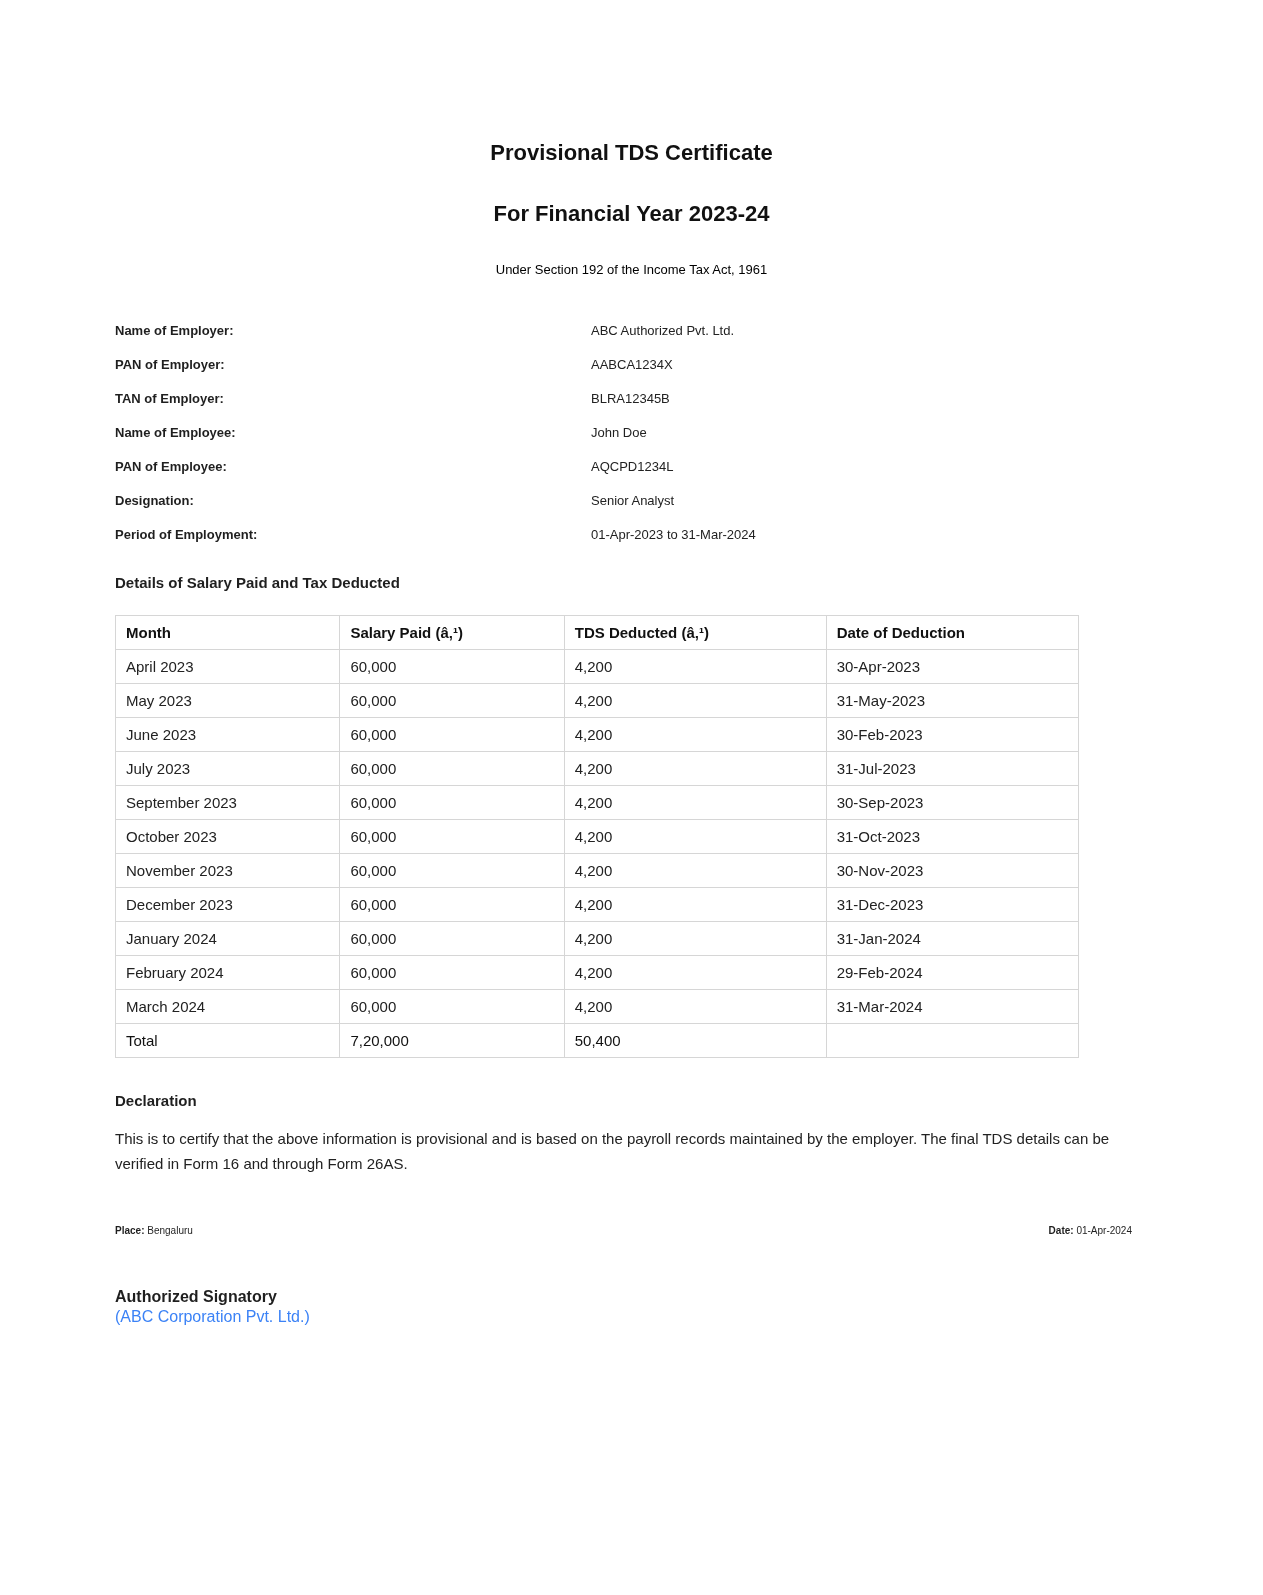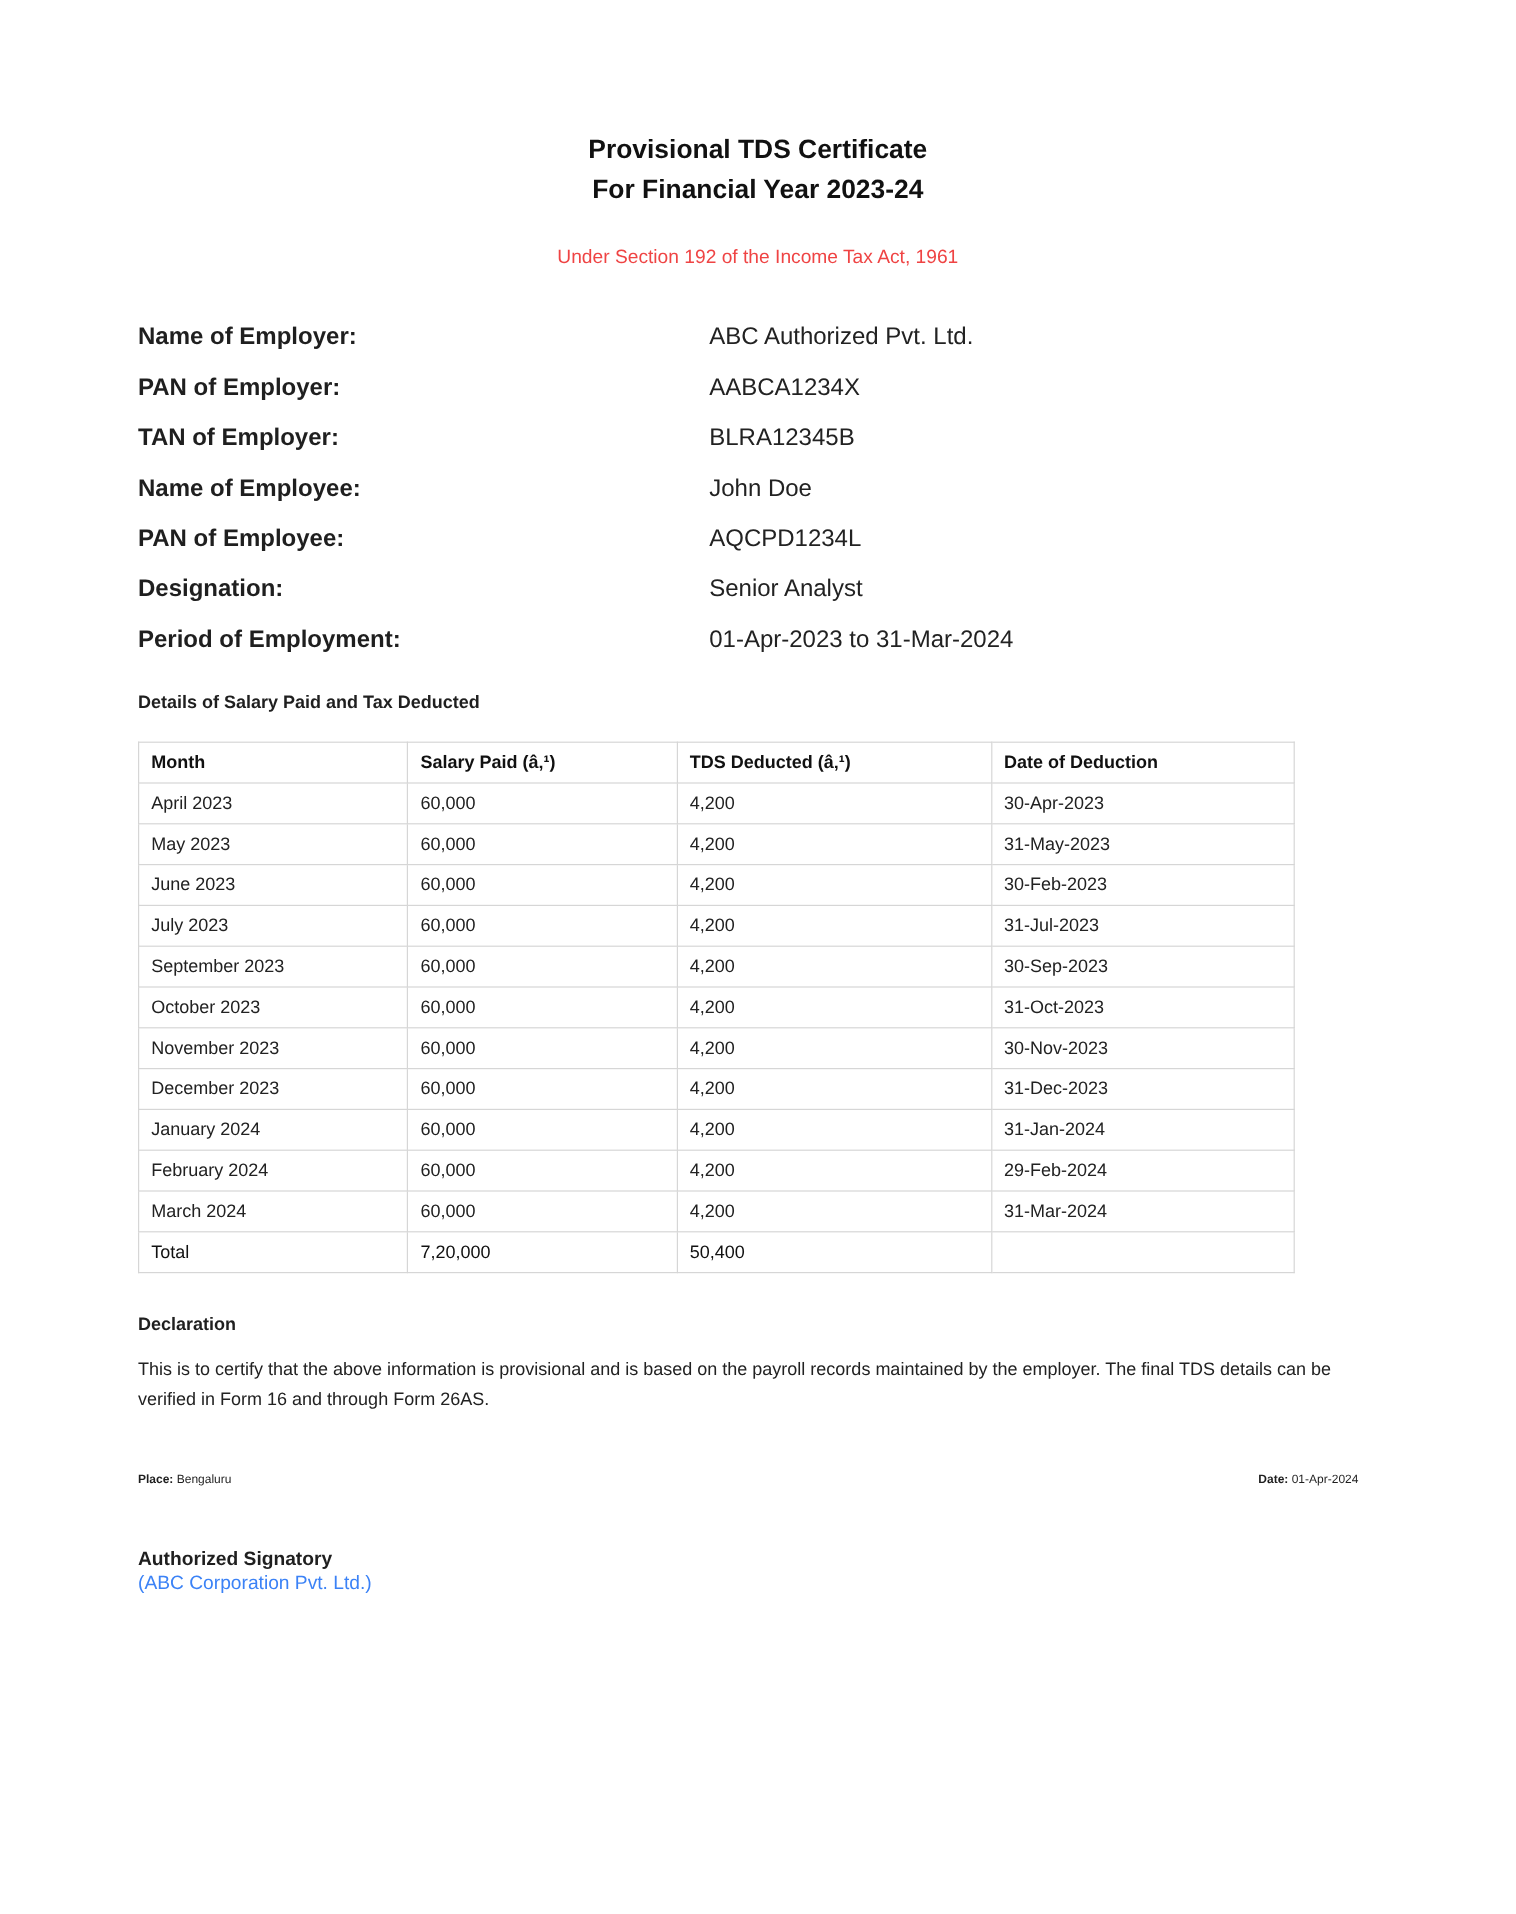--- a/index.html
+++ b/index.html
@@ -17,35 +17,36 @@
     padding: 108px 115px 40px 115px;
   }
 
   
   .title-block { text-align: center; }
   .title-line {
     font-size: 22px;
     font-weight: bold;
     line-height: 1.5;
     color: #111;
+    margin-top: 28px;
   }
   .subtitle {
     text-align: center;
-    font-size: 16px;
+    font-size: 13px;
     margin-top: 32px;
-    color: #ef4444;
+    color: #000000;
   }
 
   
   .fields { margin-top: 46px; }
   .field-row {
     display: flex;
     align-items: flex-end;
     margin-bottom: 19px;
-    font-size: 20px;
+    font-size: 13px;
   }
   .field-label {
     width: 476px;
     font-weight: bold;
     flex-shrink: 0;
   }
   .field-value { color: #222; }
 
   
   .section-heading {

